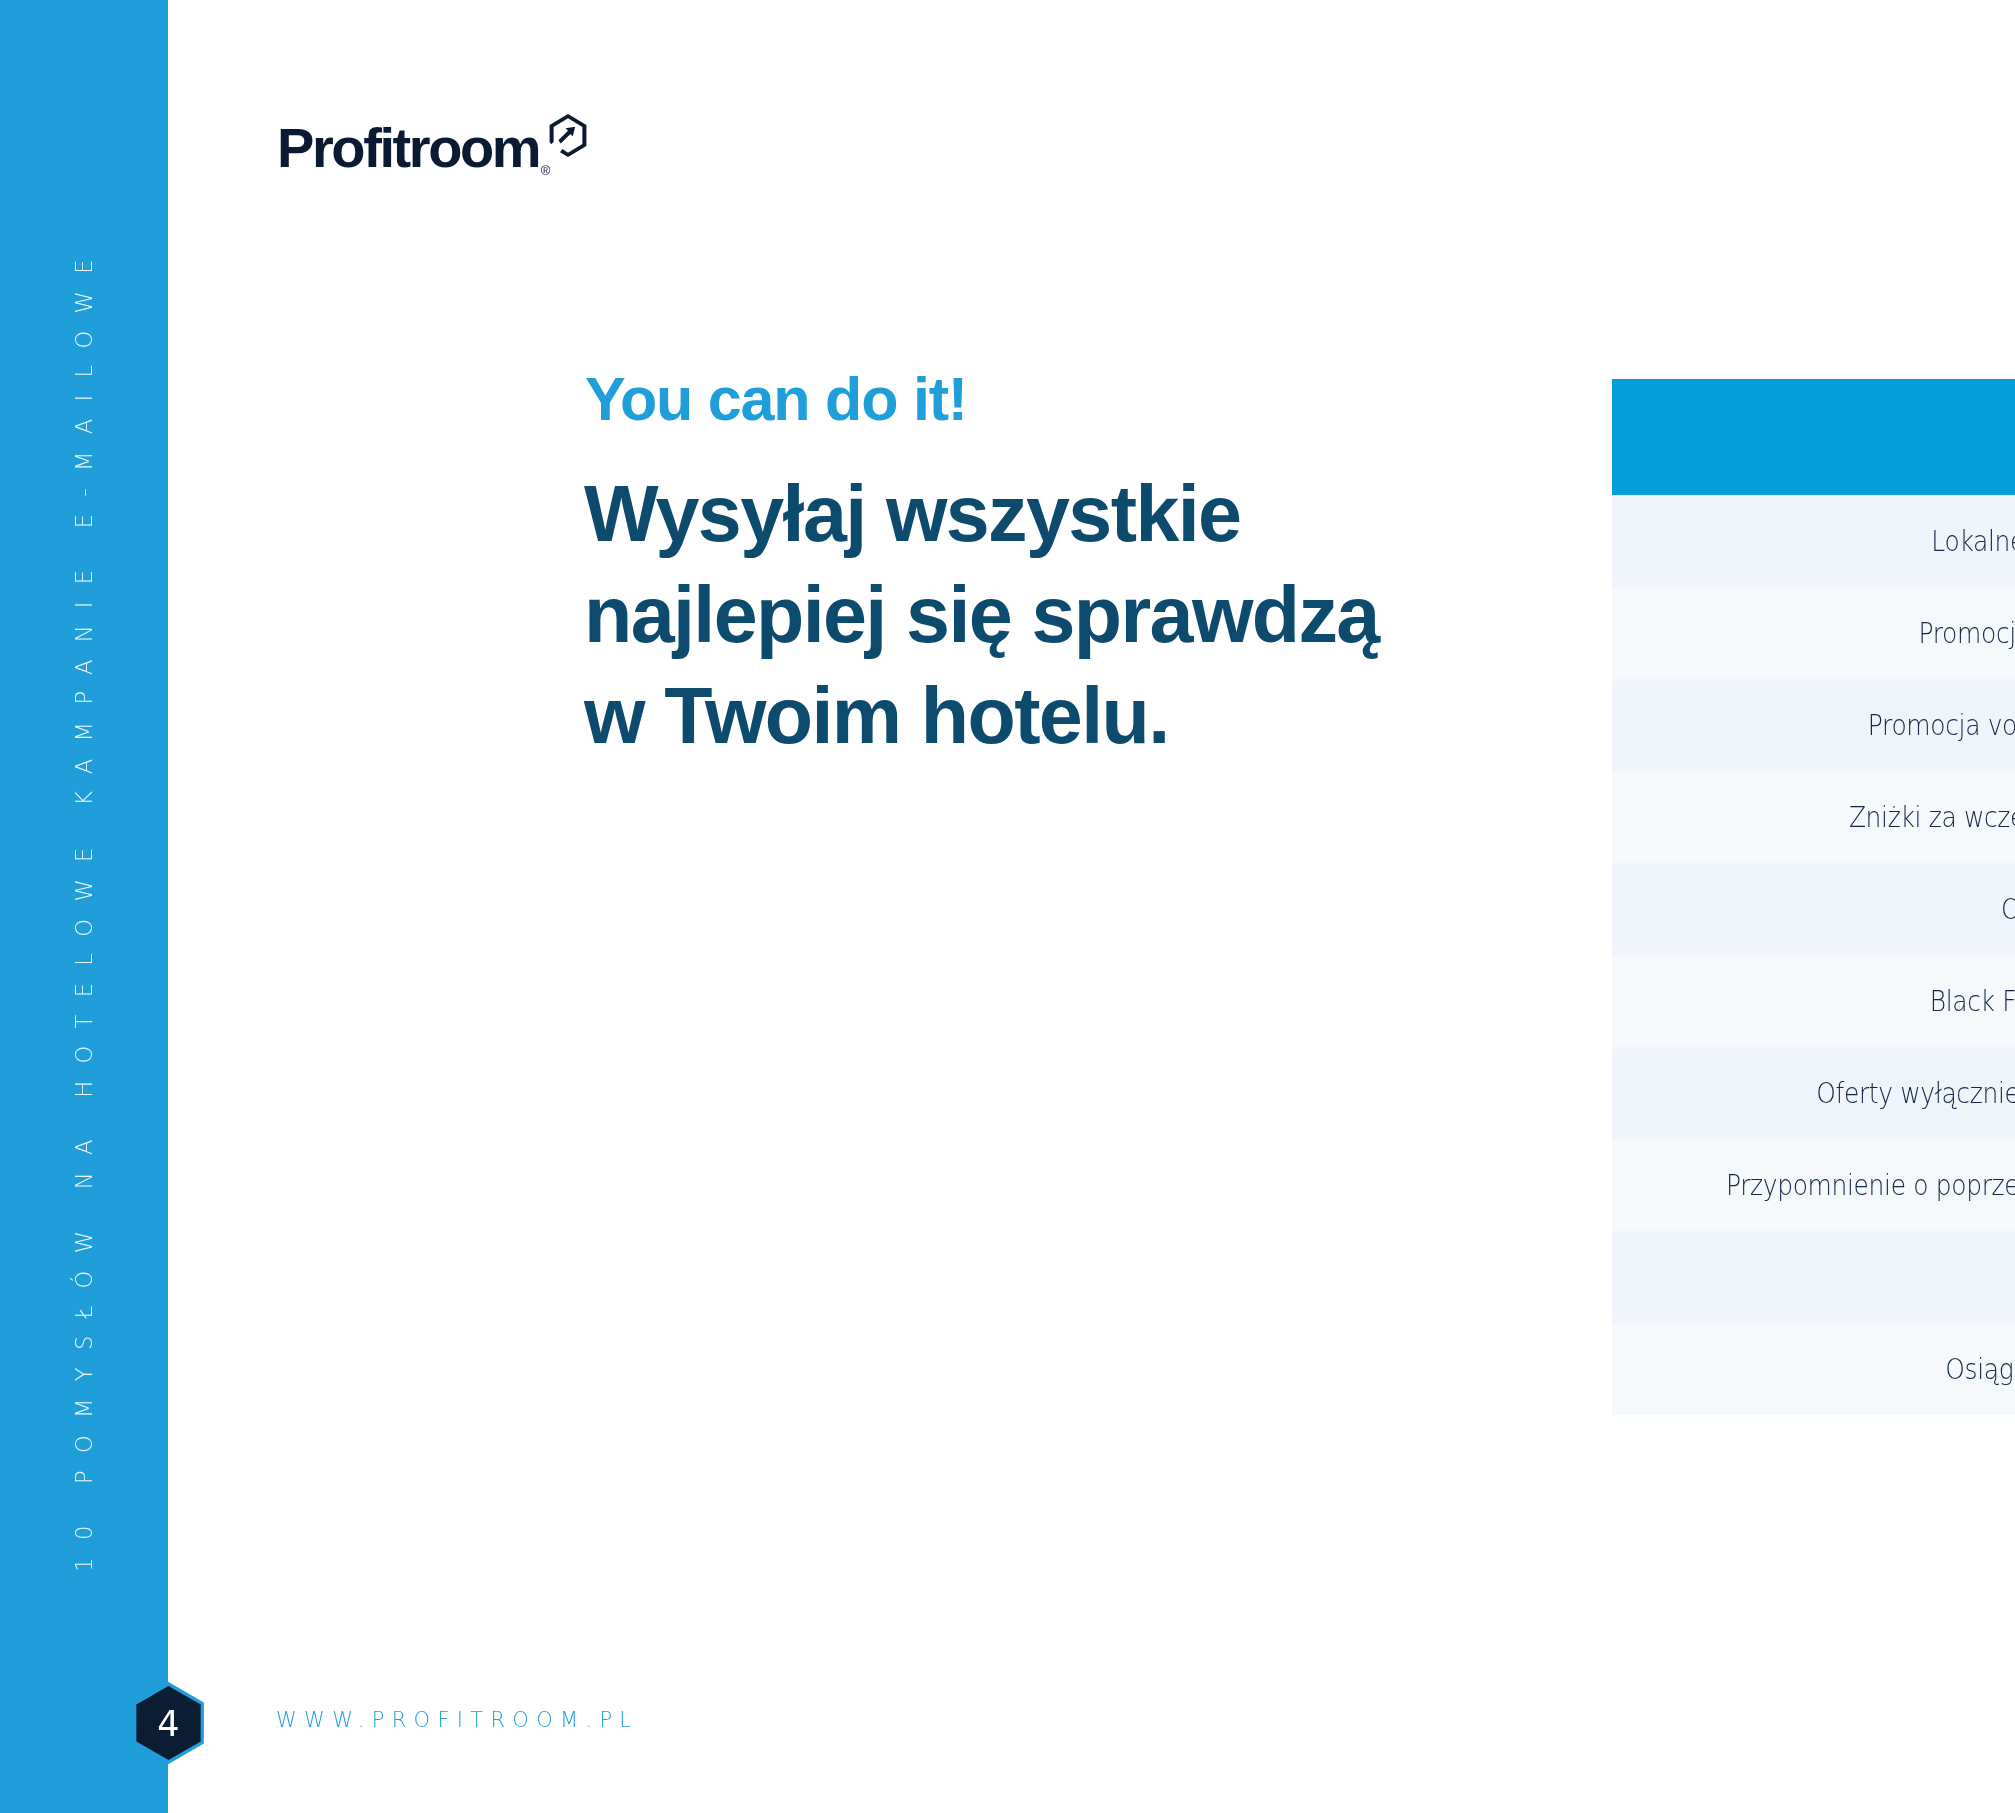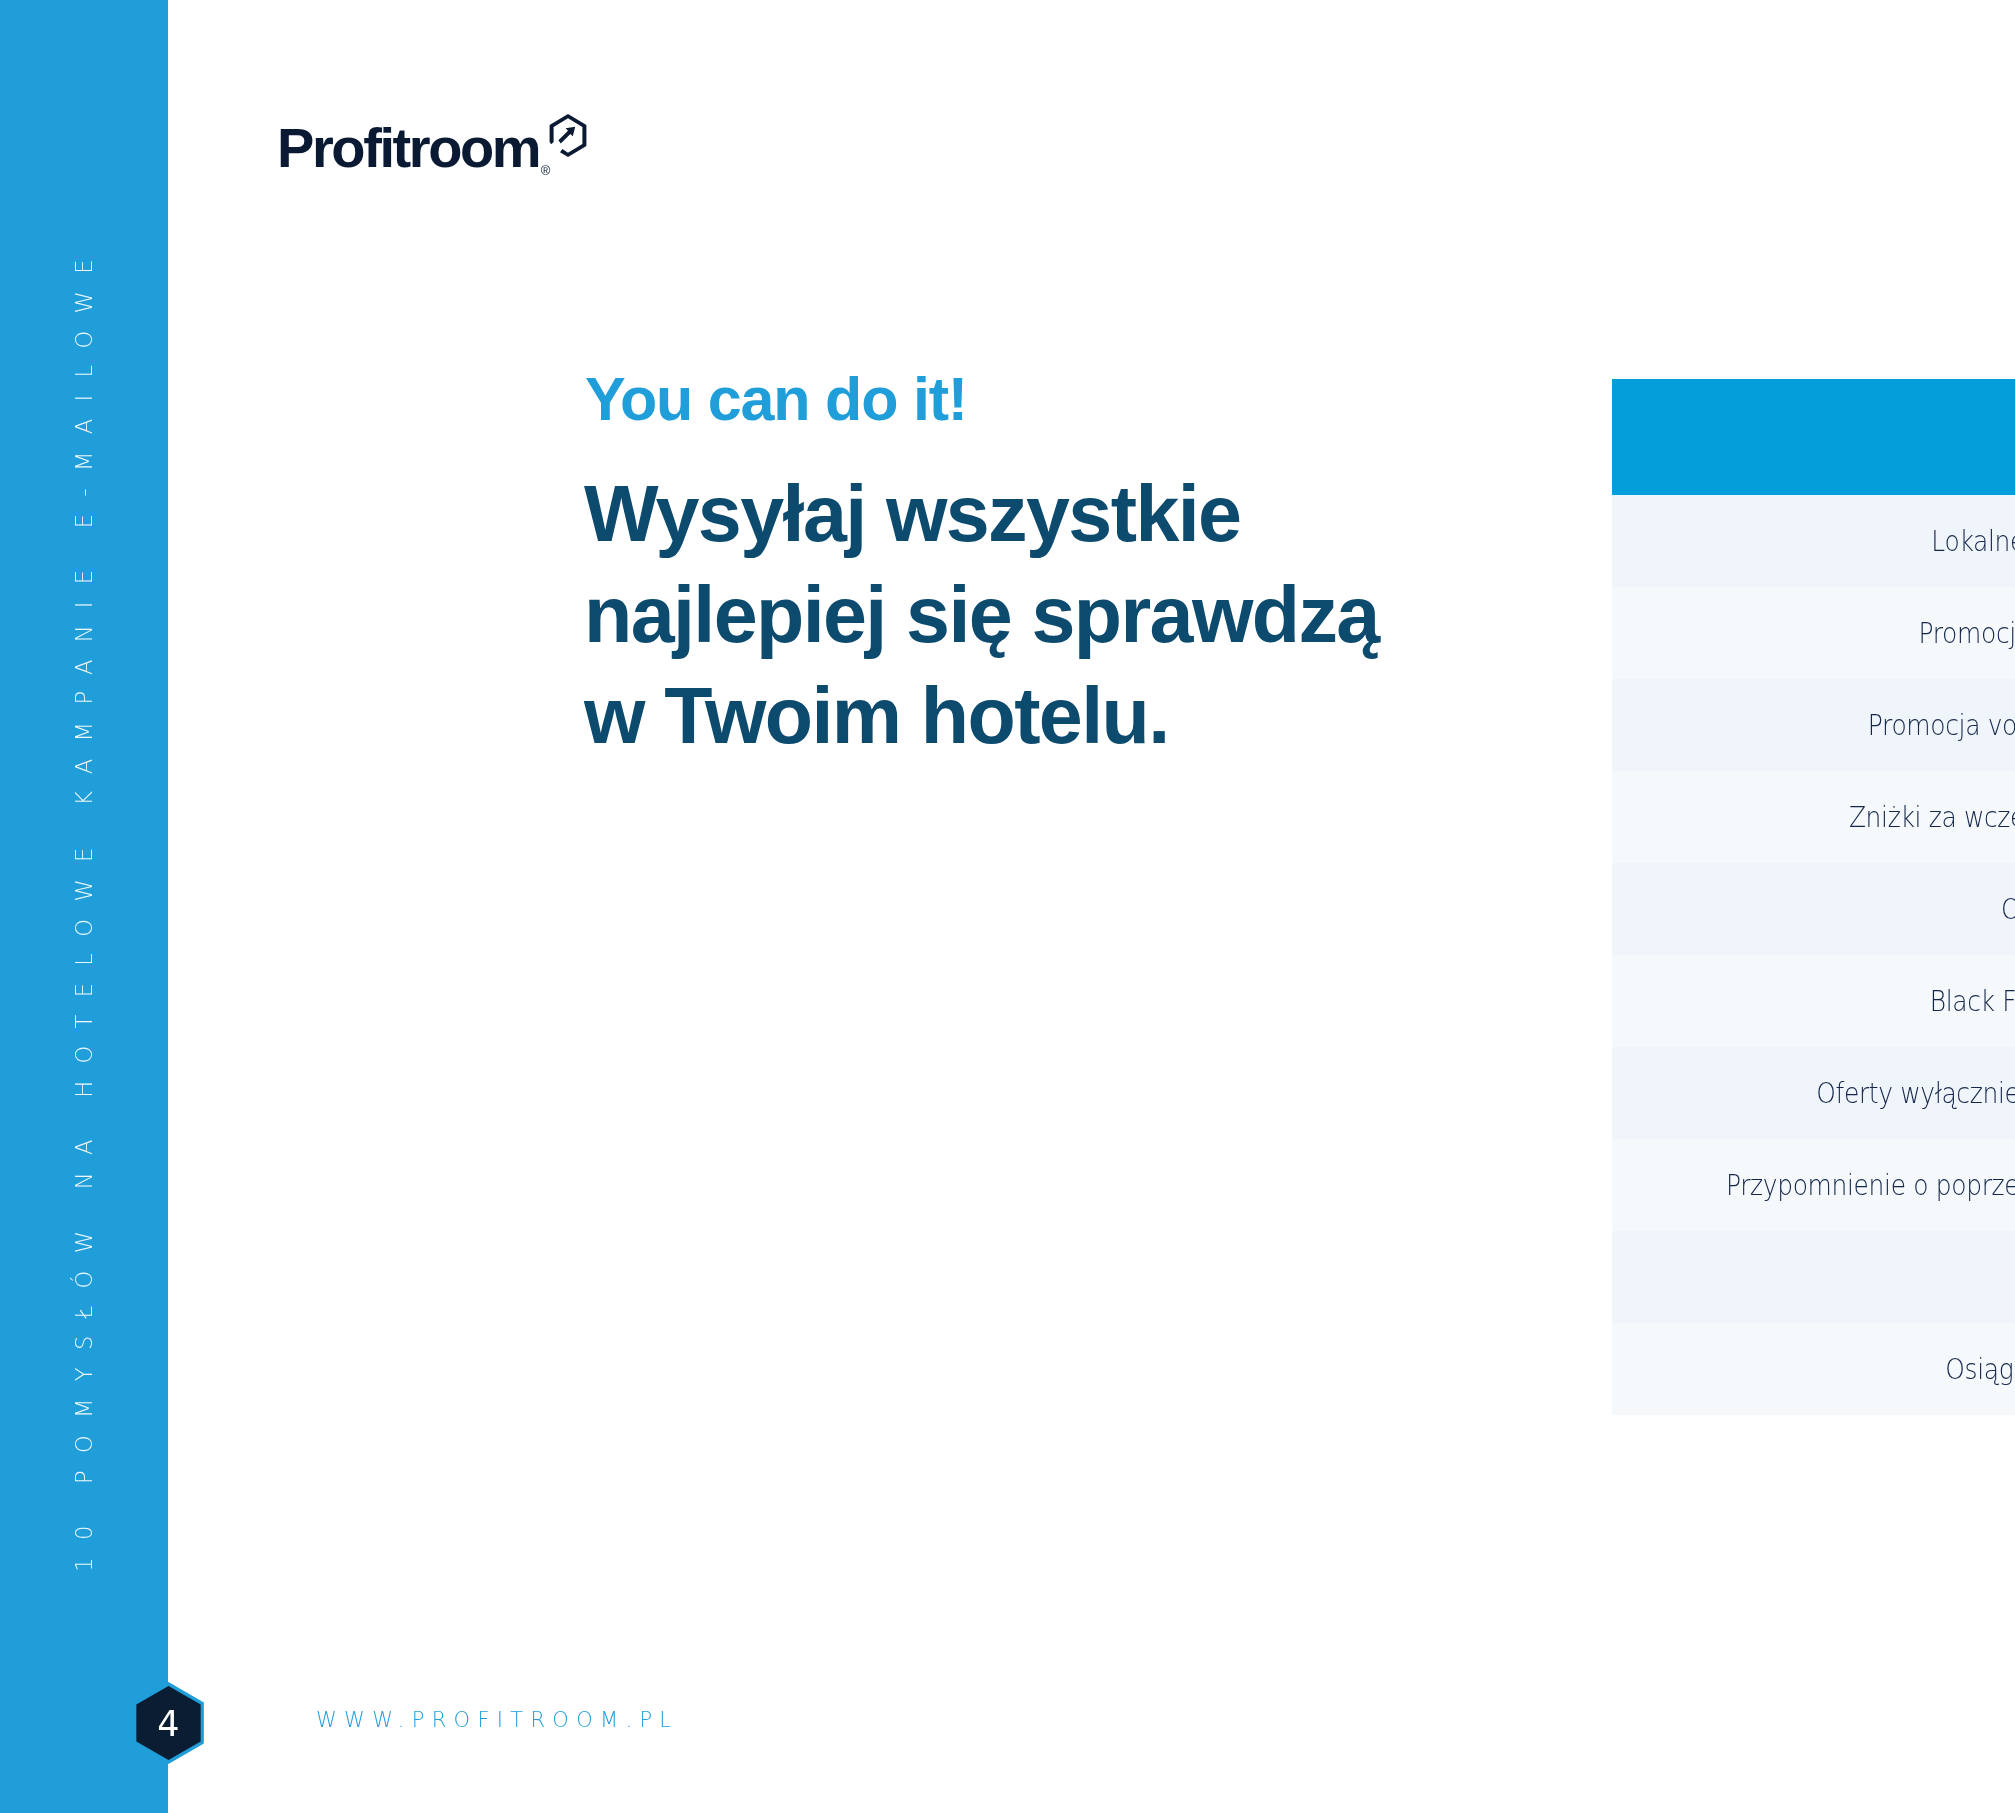--- a/index.html
+++ b/index.html
@@ -77,21 +77,21 @@
     position: absolute; left: 133px; top: 1682px; width: 71px; height: 82px;
   }
   .page-num {
     position: absolute; left: 133px; top: 1683px; width: 71px; height: 81px;
     display: flex; align-items: center; justify-content: center;
     color: #ffffff; font-size: 35px; font-family: "DejaVu Sans", sans-serif;
   }
   .site-url {
     position: absolute; left: 276px; top: 1708px;
     color: #1f9ed9; font-size: 21px; letter-spacing: 7.3px;
-    font-family: "DejaVu Sans", sans-serif; font-weight: 300; margin-left: 40px;
+    font-family: "DejaVu Sans", sans-serif; font-weight: 300;
   }
 </style>
 </head>
 <body>
 
 <div class="sidebar">
   <div class="sidebar-caption">10 POMYSŁÓW NA HOTELOWE KAMPANIE E-MAILOWE</div>
 </div>
 
 <div class="logo">

